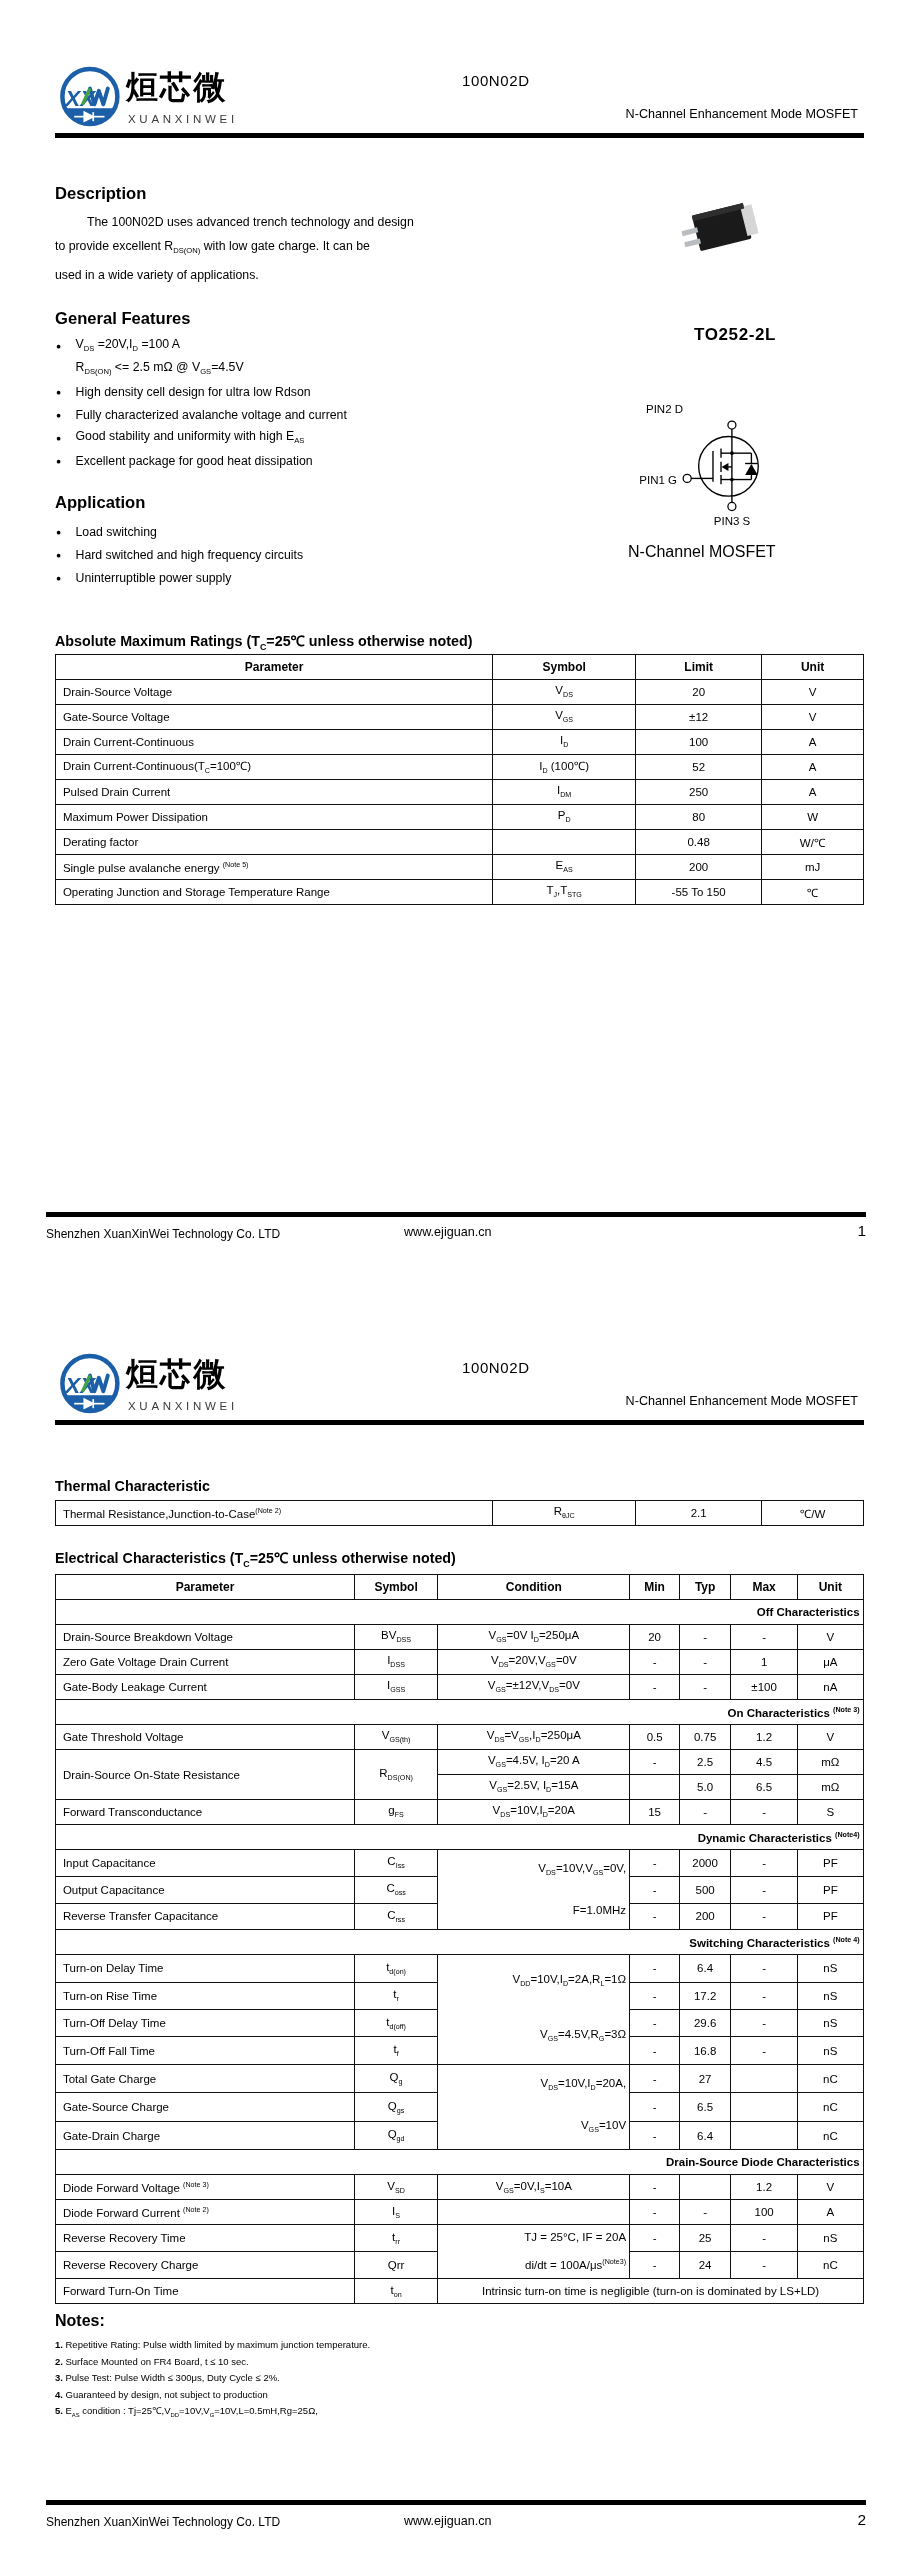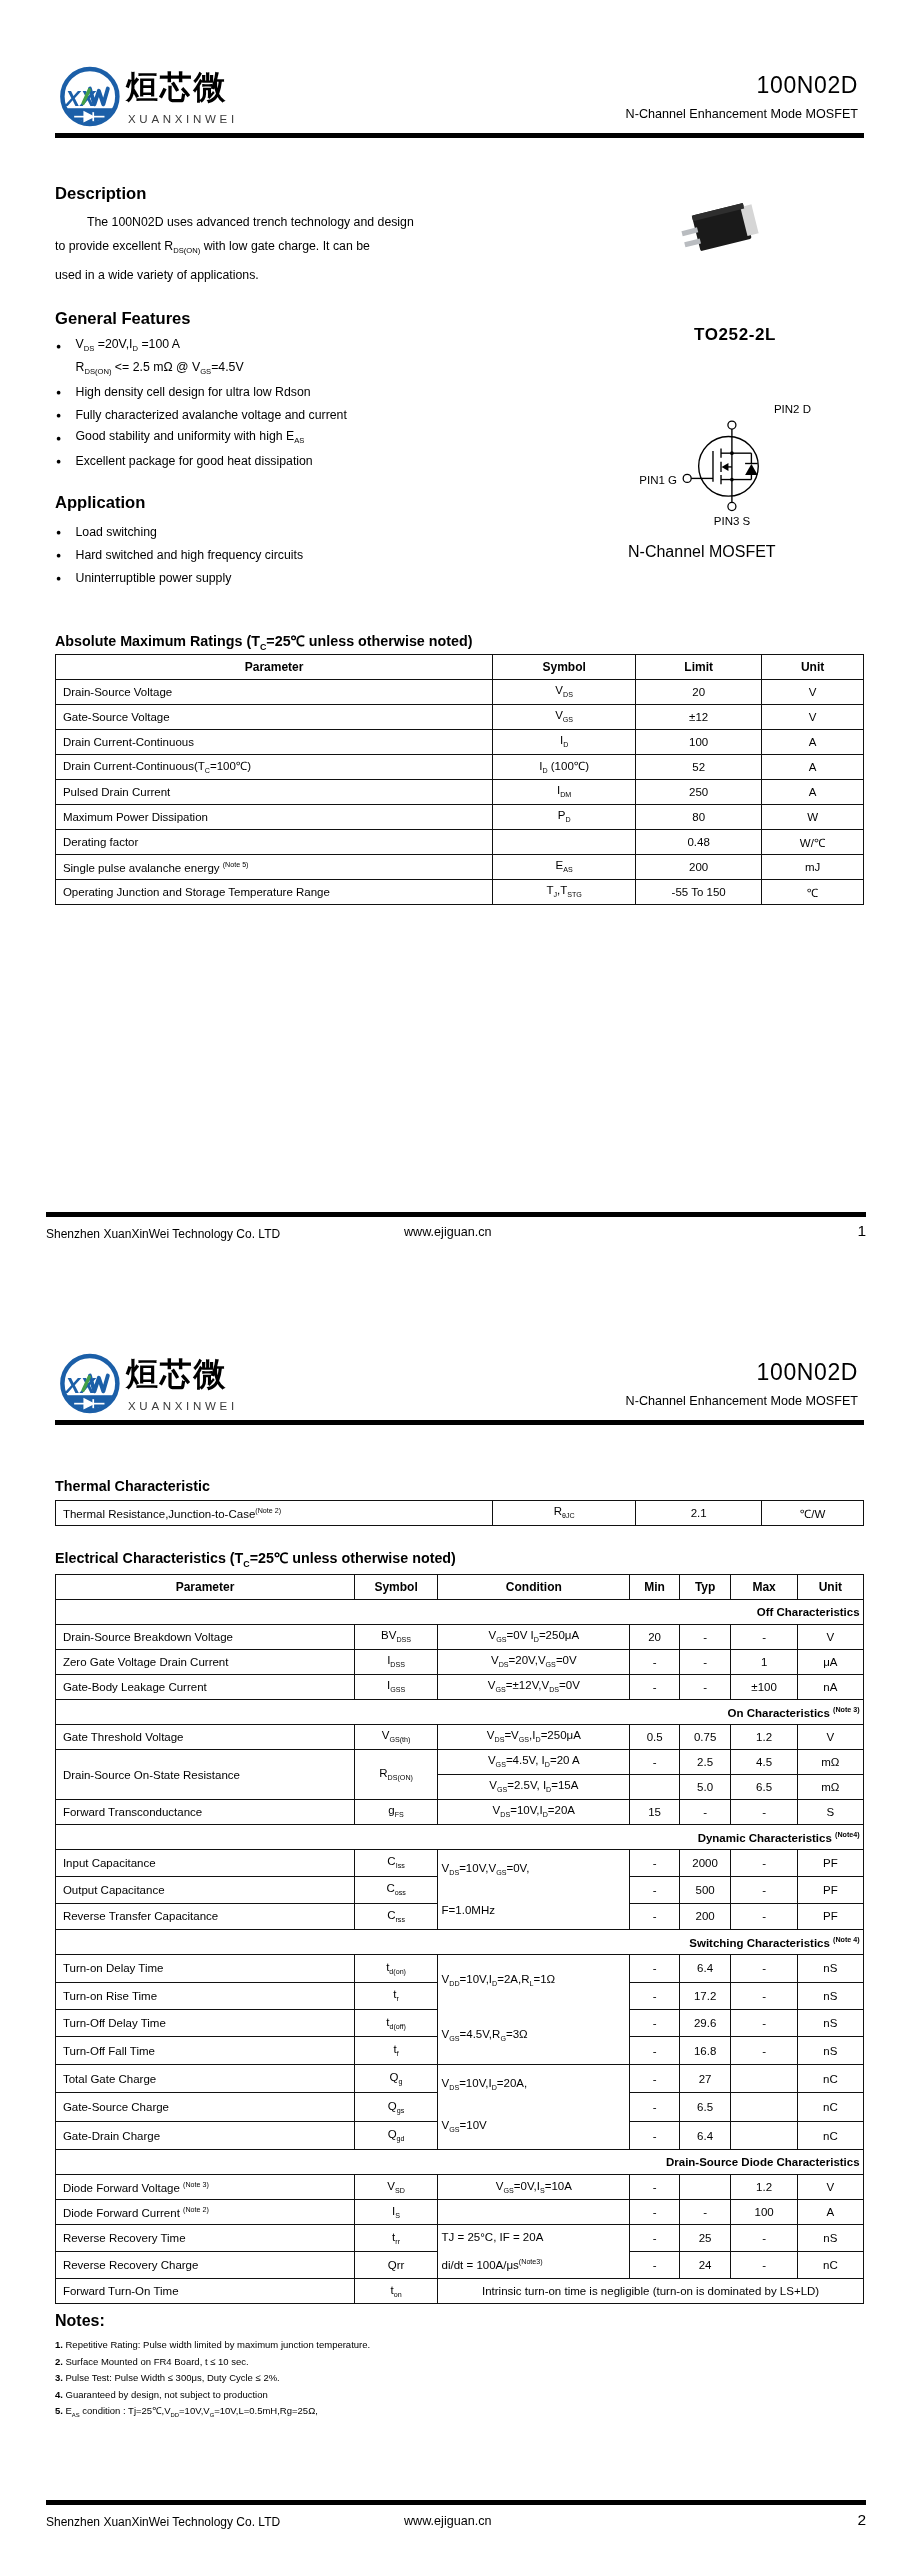--- a/index.html
+++ b/index.html
@@ -1,20 +1,20 @@
 <!DOCTYPE html>
 <html style="font-size:9.2px"><head>
 <meta charset="utf-8">
 <style>
   *{box-sizing:border-box;margin:0;padding:0}
   html,body{background:#ffffff}
   body{width:910px;height:2576px;position:relative;font-family:"Liberation Sans",sans-serif;color:#000}
   .abs{position:absolute}
   
-  .part-title{font-size:23px;text-align:right;letter-spacing:0.6px}
+  .part-title{font-size:15px;letter-spacing:0.6px}
   .part-sub{font-size:12.6px;text-align:right}
   .rule{background:#000;height:4.6px}
   .cn-name{font-size:32px;font-weight:700;letter-spacing:1.7px;line-height:34px}
   .en-name{font-size:11.5px;color:#3a3a3a;letter-spacing:3.7px}
   
   .h-big{font-weight:700;font-size:16.6px}
   .h-mid{font-weight:700;font-size:14.3px}
   .h-note{font-weight:700;font-size:16px}
   
   .desc-line{font-size:12.3px;line-height:24px;white-space:nowrap}
@@ -34,21 +34,21 @@
   
   table{border-collapse:collapse;table-layout:fixed;width:100%;border:1.7px solid #111}
   td,th{border:1.1px solid #111;font-size:11.5px;padding:0 3.4px;overflow:hidden;vertical-align:middle}
   th{font-size:12px;font-weight:700;height:25px;text-align:center}
   tbody tr{height:25px}
   .cc{text-align:center}
   .cl{text-align:left;padding-left:6.9px}
   .sec{text-align:right;font-weight:700;padding-left:6.9px}
   sub{font-size:0.62em}
   sup{font-size:0.62em;vertical-align:super}
-  .ln{text-align:left}
+  .ln{text-align:right}
   
   .ftr-co{font-size:12px}
   .ftr-web{font-size:12.6px}
   .ftr-pg{font-size:15.5px;text-align:right}
 </style>
 </head>
 <body>
 
 <svg class="abs" style="left:57px;top:65px" width="68" height="64" viewBox="0 0 120 114">
   <circle cx="58" cy="56" r="49" fill="none" stroke="#1b5fa8" stroke-width="8"></circle>
@@ -155,21 +155,21 @@
     <line x1="210" y1="96" x2="210" y2="114"></line>
     <line x1="199" y1="114" x2="221" y2="114"></line>
     <line x1="210" y1="134" x2="210" y2="142"></line>
     <line x1="210" y1="142" x2="176" y2="142"></line>
   </g>
   <polygon points="158,120 170,113 170,127" fill="#000"></polygon>
   <polygon points="199,134 221,134 210,115" fill="#000"></polygon>
   <circle cx="176" cy="96" r="3.2" fill="#000"></circle>
   <circle cx="176" cy="142" r="3.2" fill="#000"></circle>
 </svg>
-<div class="abs pin-lbl" style="left:673px;top:403px;width:138px;text-align:right">PIN2  D</div>
+<div class="abs pin-lbl" style="left:646px;top:403px;width:138px;text-align:left">PIN2  D</div>
 <div class="abs pin-lbl" style="left:585px;top:474px;width:92px;text-align:right">PIN1  G</div>
 <div class="abs pin-lbl" style="left:663px;top:515px;width:138px;text-align:center">PIN3 S</div>
 <div class="abs sym-cap" style="left:628px;top:543px;width:178px">N-Channel MOSFET</div>
 
 <div class="abs h-mid" style="left:55px;top:631px">Absolute Maximum Ratings (T<sub>C</sub>=25℃ unless otherwise noted)</div>
 <div class="abs" style="left:55px;top:654px;width:809px">
     <table>
       <colgroup>
         <col style="width: 54.1%;">
         <col style="width: 17.7%;">

